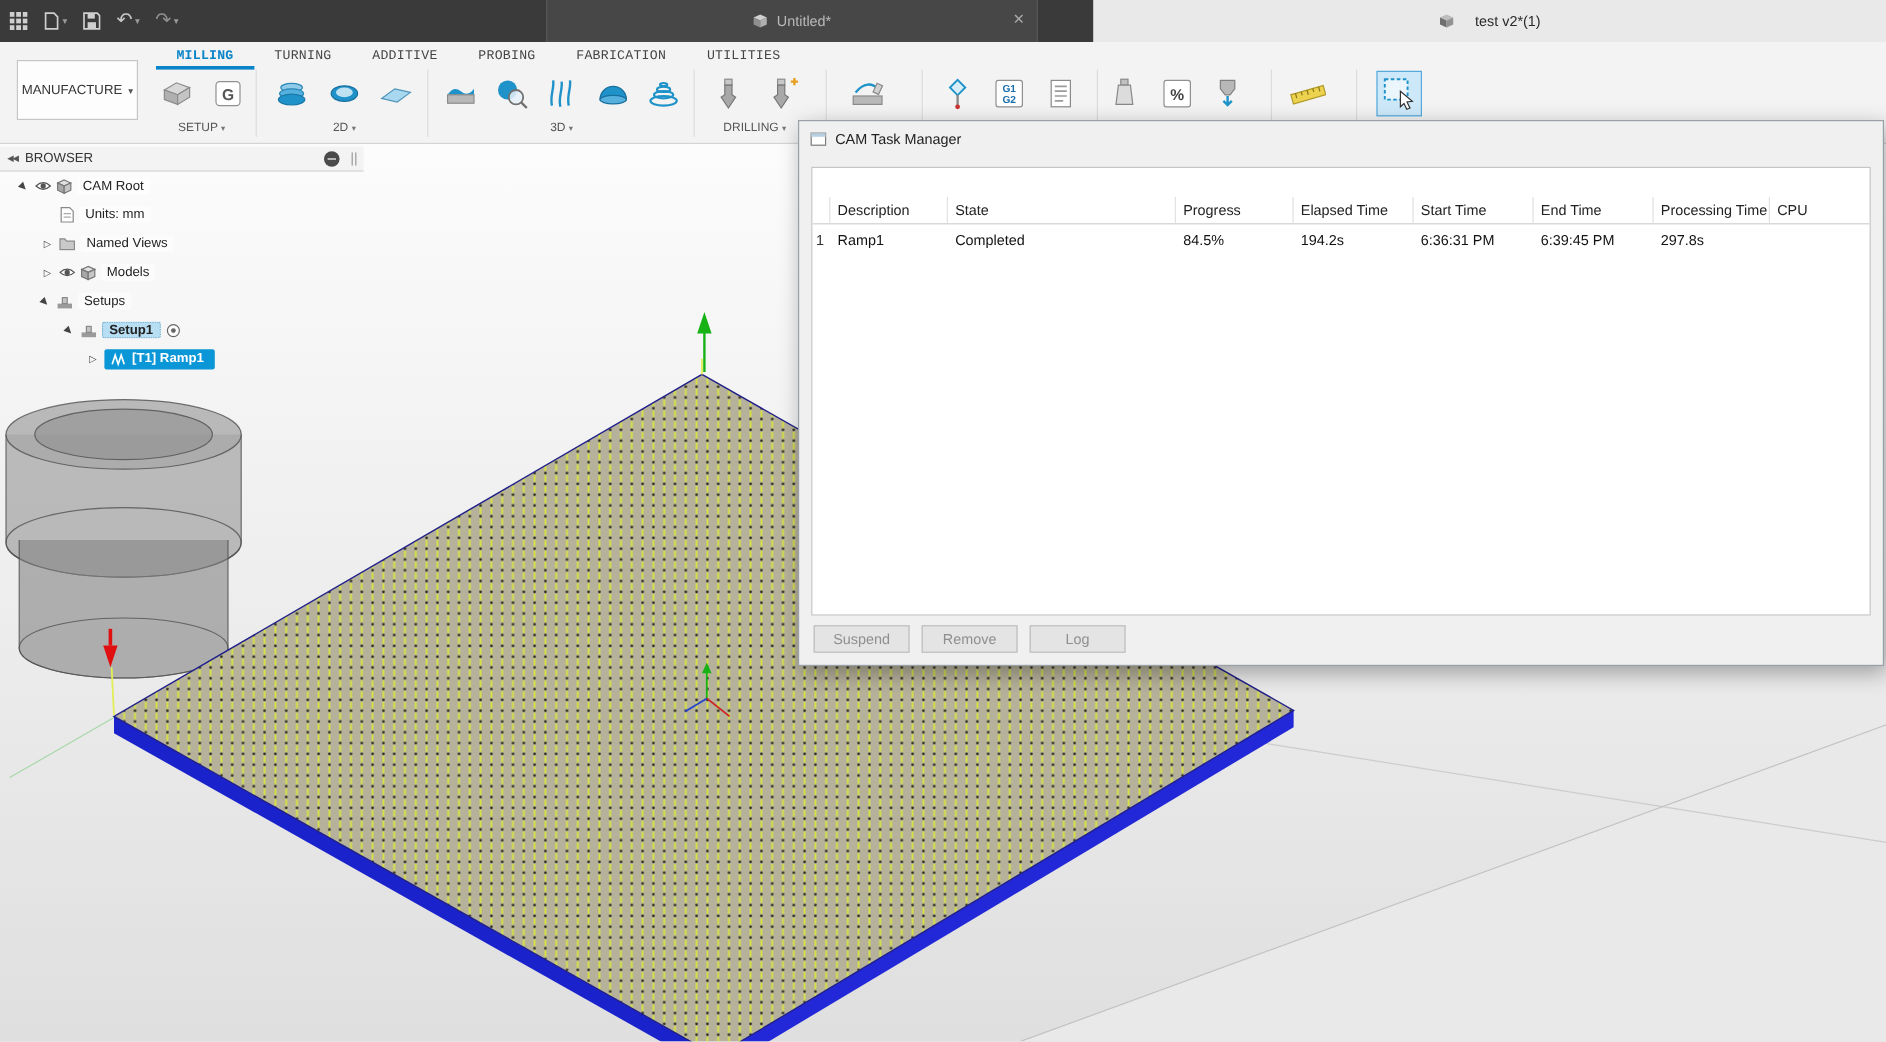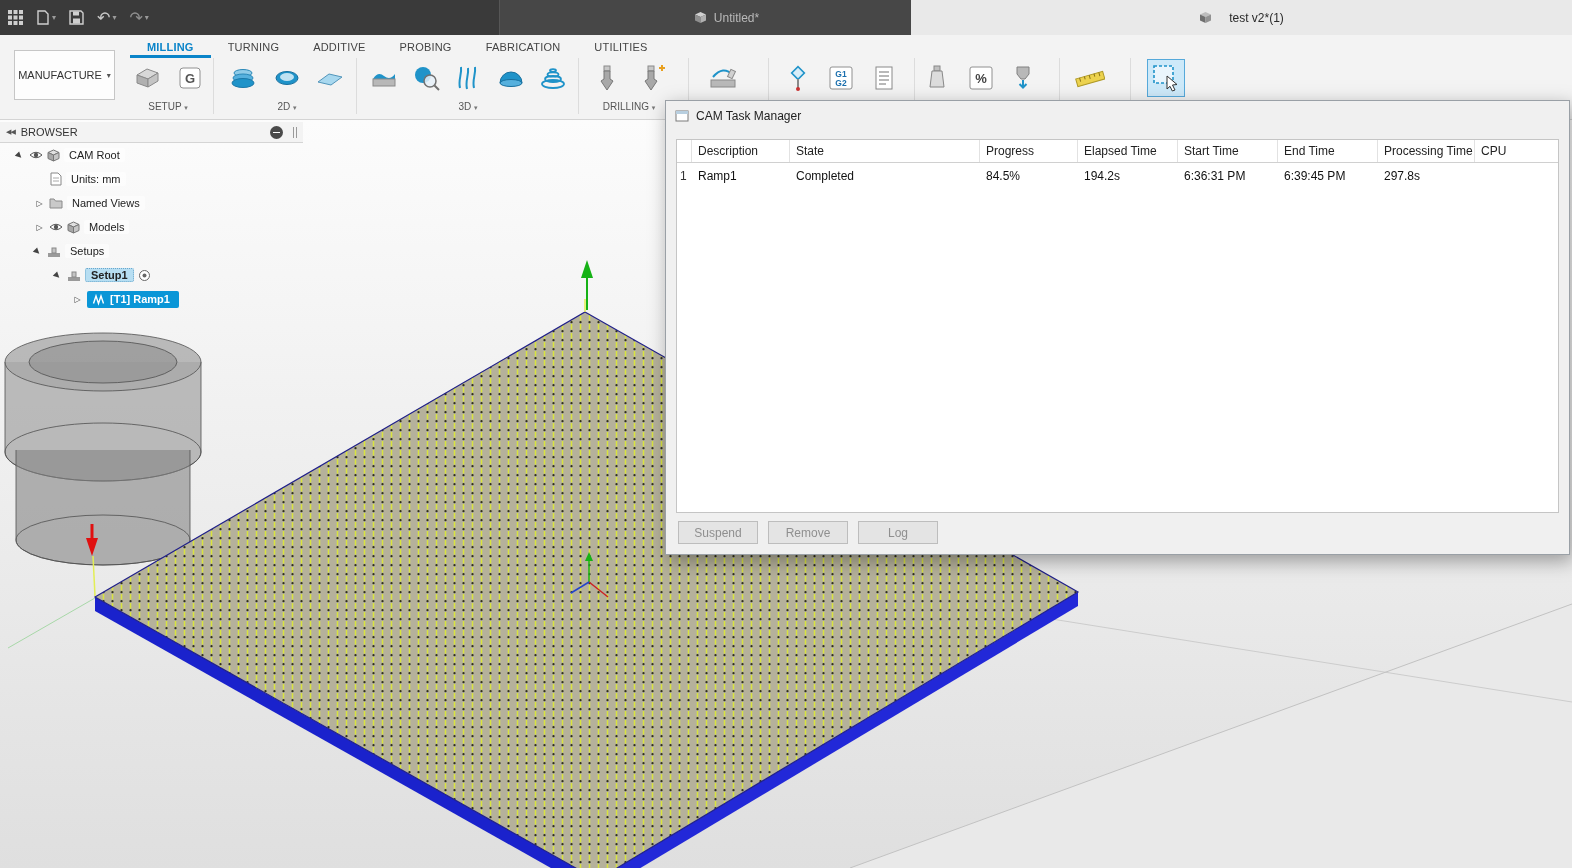--- a/index.html
+++ b/index.html
@@ -5,39 +5,39 @@
   * { margin:0; padding:0; box-sizing:border-box; }
   html,body { width:1572px; height:868px; overflow:hidden; }
   body { font-family:"Liberation Sans", sans-serif; position:relative; background:#e8e8e8; }
 
   
   .topbar { position:absolute; left:0; top:0; width:1572px; height:35px; background:#3a3a3a; z-index:20; }
   .tb-icons { position:absolute; left:8px; top:0; height:35px; display:flex; align-items:center; gap:13px; }
   .tb-btn { display:flex; align-items:center; gap:2px; cursor:pointer; }
   .tb-caret { font-size:8px; color:#9a9a9a; }
   .tb-arrow { font-size:16px; color:#c8c8c8; line-height:1; }
-  .doc-tab { position:absolute; left:455px; top:0; width:455px; height:35px; background:#474747;
+  .doc-tab { position:absolute; left:455px; top:0; width:410px; height:35px; background:#474747;
              border-left:1px solid #565656; border-right:1px solid #565656;
-             display:flex; align-items:center; justify-content:center; gap:7px;margin-left:44px; }
+             display:flex; align-items:center; justify-content:center; gap:7px; }
   .doc-tab-label { color:#b9b9b9; font-size:12px; }
   .doc-close { position:absolute; right:10px; top:9px; color:#a8a8a8; font-size:12px; cursor:pointer; }
   .active-doc-area { position:absolute; left:911px; top:0; width:661px; height:35px; background:#e9e9e9;
              display:flex; align-items:center; justify-content:center; gap:17px; }
   .active-doc-label { color:#2a2a2a; font-size:12px; }
 
   
   .ribbon { position:absolute; left:0; top:35px; width:1572px; height:85px; background:#f3f3f3;
             border-bottom:1px solid #d4d4d4; z-index:5; }
   .workspace-btn { position:absolute; left:14px; top:15px; width:101px; height:50px; background:#fdfdfd;
             border:1px solid #c6c6c6; display:flex; align-items:center; justify-content:center; gap:5px;
             font-size:11px; color:#333; cursor:pointer; }
   .ws-caret { font-size:8px; color:#555; }
   .ribbon-tabs { position:absolute; left:130px; top:2px; height:21px; display:flex; }
   .rtab { padding:0 17px; font-size:11px; color:#444; line-height:20px; letter-spacing:.2px;
-          border-bottom:3px solid transparent; cursor:pointer; }
+          border-bottom:3px solid transparent; cursor:pointer;font-family:Liberation Mono, monospace; }
   .rtab.active { color:#0a84c9; border-bottom-color:#0a84c9; font-weight:bold; }
   .tool { position:absolute; top:24px; width:38px; height:38px; display:flex; align-items:center;
           justify-content:center; cursor:pointer; border:1px solid transparent; }
   .tool.active { background:#cde9f9; border:1px solid #56a9da; }
   .vsep { position:absolute; top:23px; width:1px; height:56px; background:#dcdcdc; }
   .grouplabel { position:absolute; top:66px; transform:translateX(-50%); font-size:10px; color:#555;
           white-space:nowrap; cursor:pointer; }
   .gl-caret { font-size:7px; color:#777; }
 
   
@@ -66,21 +66,21 @@
 
   
   .dialog { position:absolute; left:665px; top:100px; width:905px; height:455px; background:#f0f0f0;
             border:1px solid #9aa0a6; box-shadow:3px 6px 18px rgba(0,0,0,.35); z-index:10; }
   .dlg-title { height:30px; display:flex; align-items:center; gap:7px; padding:0 9px; font-size:12px; color:#222;text-align:right; }
   .dlg-table { position:absolute; left:10px; top:38px; width:883px; height:374px; background:#fff;
             border:1px solid #c5c5c5; overflow:hidden; }
   .tbl-grid { display:grid; grid-template-columns:15px 98px 190px 98px 100px 100px 100px 97px 1fr; }
   .tbl-head { border-bottom:1px solid #d0d0d0; }
   .th { font-size:12px; color:#222; padding:4px 6px; border-right:1px solid #e2e2e2; white-space:nowrap;
-            overflow:hidden; }
+            overflow:hidden;margin-top:24px; }
   .th:last-child { border-right:none; }
   .td { font-size:12px; color:#111; padding:6px 6px; white-space:nowrap; overflow:hidden; }
   .td.num { color:#333; padding-left:3px; }
   .dlg-buttons { position:absolute; left:12px; bottom:10px; display:flex; gap:10px; }
   .dlg-btn { width:80px; height:23px; background:#e4e4e4; border:1px solid #bdbdbd; color:#8f8f8f;
             font-size:12px; font-family:"Liberation Sans",sans-serif; }
 </style>
 </head>
 <body>
 

